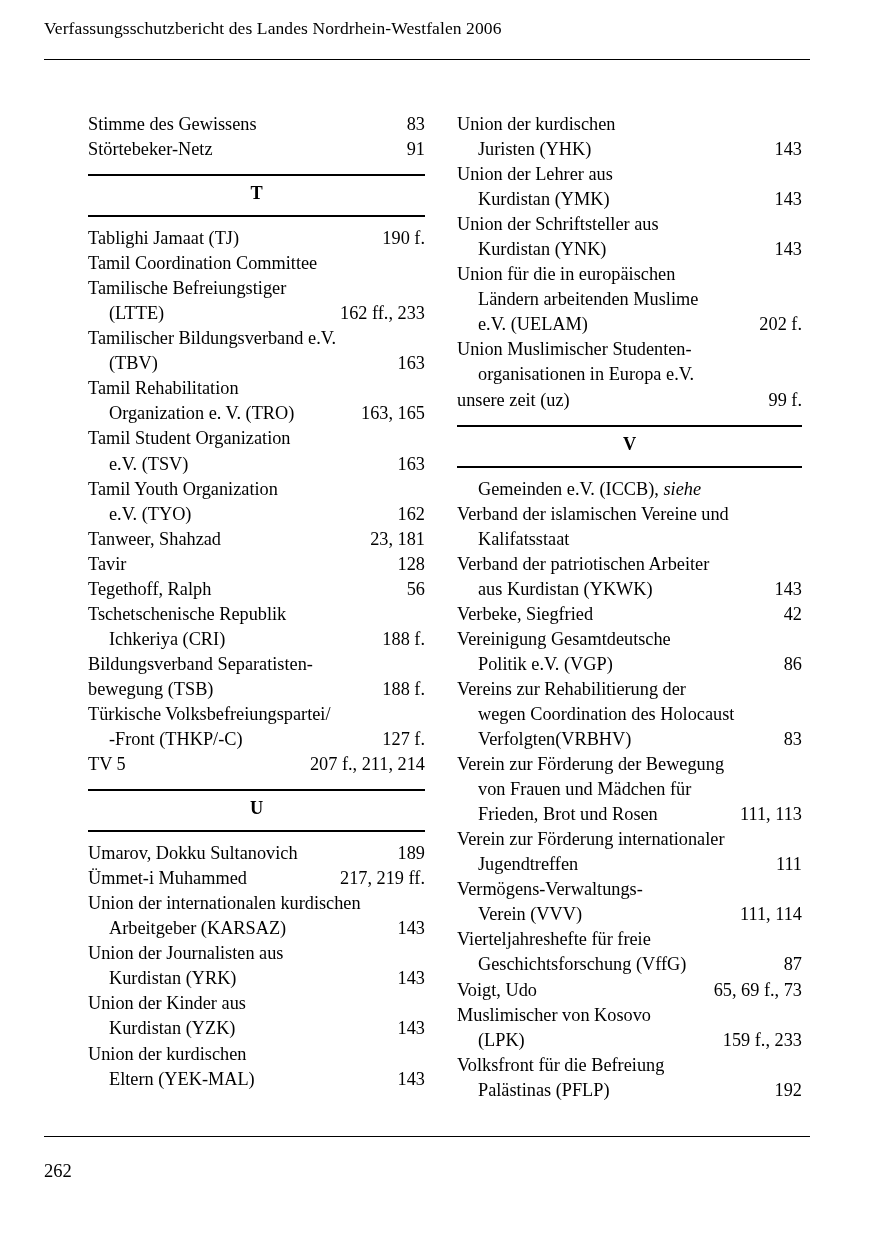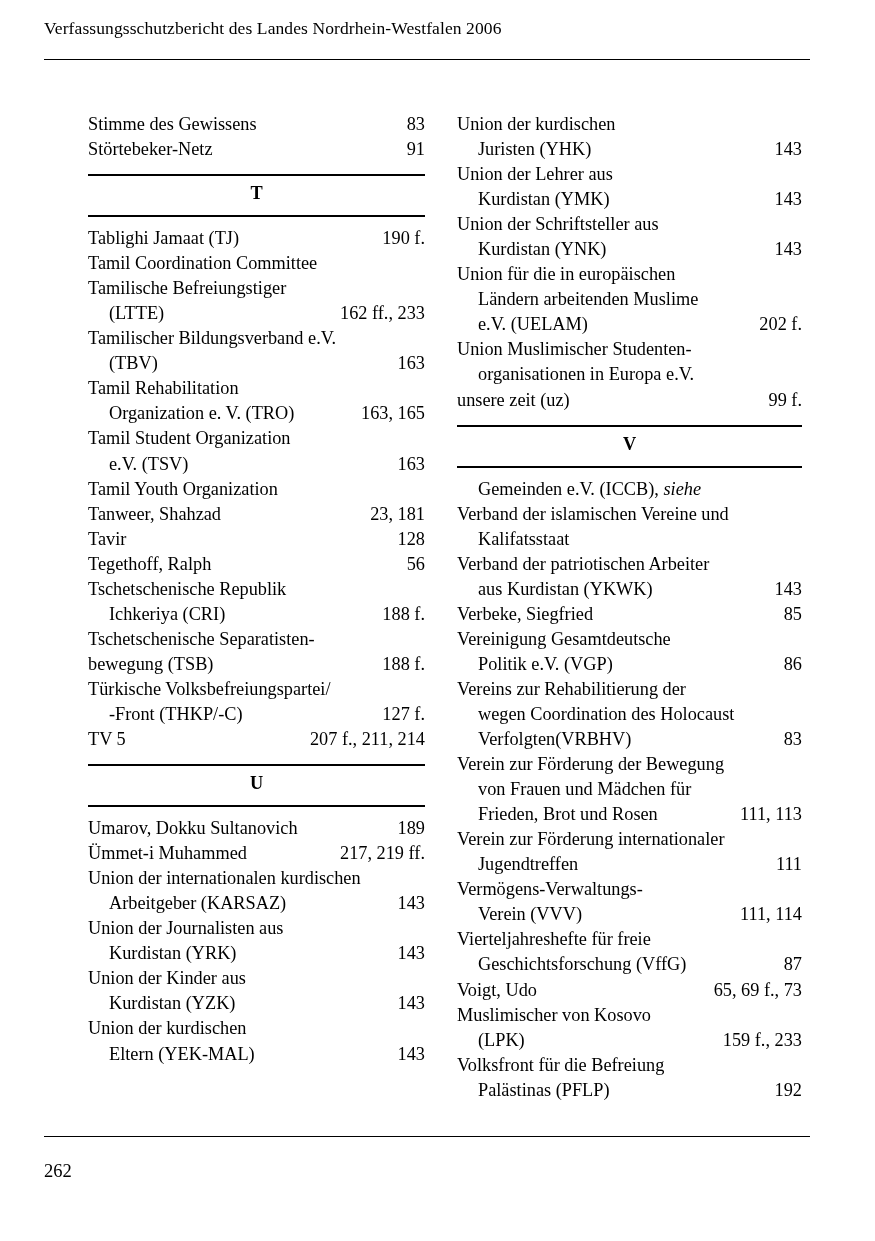--- a/index.html
+++ b/index.html
@@ -154,36 +154,37 @@
       <div class="entry">
         <div class="line"><span class="txt">Tamil Rehabilitation</span></div>
         <div class="line ind"><span class="txt">Organization e. V. (TRO)</span><span class="pg">163, 165</span></div>
       </div>
       <div class="entry">
         <div class="line"><span class="txt">Tamil Student Organization</span></div>
         <div class="line ind"><span class="txt">e.V. (TSV)</span><span class="pg">163</span></div>
       </div>
       <div class="entry">
         <div class="line"><span class="txt">Tamil Youth Organization</span></div>
+        <div class="line ind"><span class="txt">e.V. (TYO)</span><span class="pg">162</span></div>
       </div>
       <div class="entry">
         <div class="line"><span class="txt">Tanweer, Shahzad</span><span class="pg">23, 181</span></div>
       </div>
       <div class="entry">
         <div class="line"><span class="txt">Tavir</span><span class="pg">128</span></div>
       </div>
       <div class="entry">
         <div class="line"><span class="txt">Tegethoff, Ralph</span><span class="pg">56</span></div>
       </div>
       <div class="entry">
         <div class="line"><span class="txt">Tschetschenische Republik</span></div>
         <div class="line ind"><span class="txt">Ichkeriya (CRI)</span><span class="pg">188 f.</span></div>
       </div>
       <div class="entry">
-        <div class="line"><span class="txt">Tschetschenische Separatisten-</span></div>
+        <div class="line"><span class="txt">Bildungsverband Separatisten-</span></div>
         <div class="line"><span class="txt">bewegung (TSB)</span><span class="pg">188 f.</span></div>
       </div>
       <div class="entry">
         <div class="line"><span class="txt">Türkische Volksbefreiungspartei/</span></div>
         <div class="line ind"><span class="txt">-Front (THKP/-C)</span><span class="pg">127 f.</span></div>
       </div>
       <div class="entry">
         <div class="line"><span class="txt">TV 5</span><span class="pg">207 f., 211, 214</span></div>
       </div>
       <div class="section-head">
@@ -247,21 +248,21 @@
       <div class="entry">
         <div class="line ind"><span class="txt">Gemeinden e.V. (ICCB), </span><em>siehe</em></div>
         <div class="line"><span class="txt">Verband der islamischen Vereine und</span></div>
         <div class="line ind"><span class="txt">Kalifatsstaat</span></div>
       </div>
       <div class="entry">
         <div class="line"><span class="txt">Verband der patriotischen Arbeiter</span></div>
         <div class="line ind"><span class="txt">aus Kurdistan (YKWK)</span><span class="pg">143</span></div>
       </div>
       <div class="entry">
-        <div class="line"><span class="txt">Verbeke, Siegfried</span><span class="pg">85</span></div>
+        <div class="line"><span class="txt">Verbeke, Siegfried</span><span class="pg">42</span></div>
       </div>
       <div class="entry">
         <div class="line"><span class="txt">Vereinigung Gesamtdeutsche</span></div>
         <div class="line ind"><span class="txt">Politik e.V. (VGP)</span><span class="pg">86</span></div>
       </div>
       <div class="entry">
         <div class="line"><span class="txt">Vereins zur Rehabilitierung der</span></div>
         <div class="line ind"><span class="txt">wegen Coordination des Holocaust</span></div>
         <div class="line ind"><span class="txt">Verfolgten(VRBHV)</span><span class="pg">83</span></div>
       </div>

